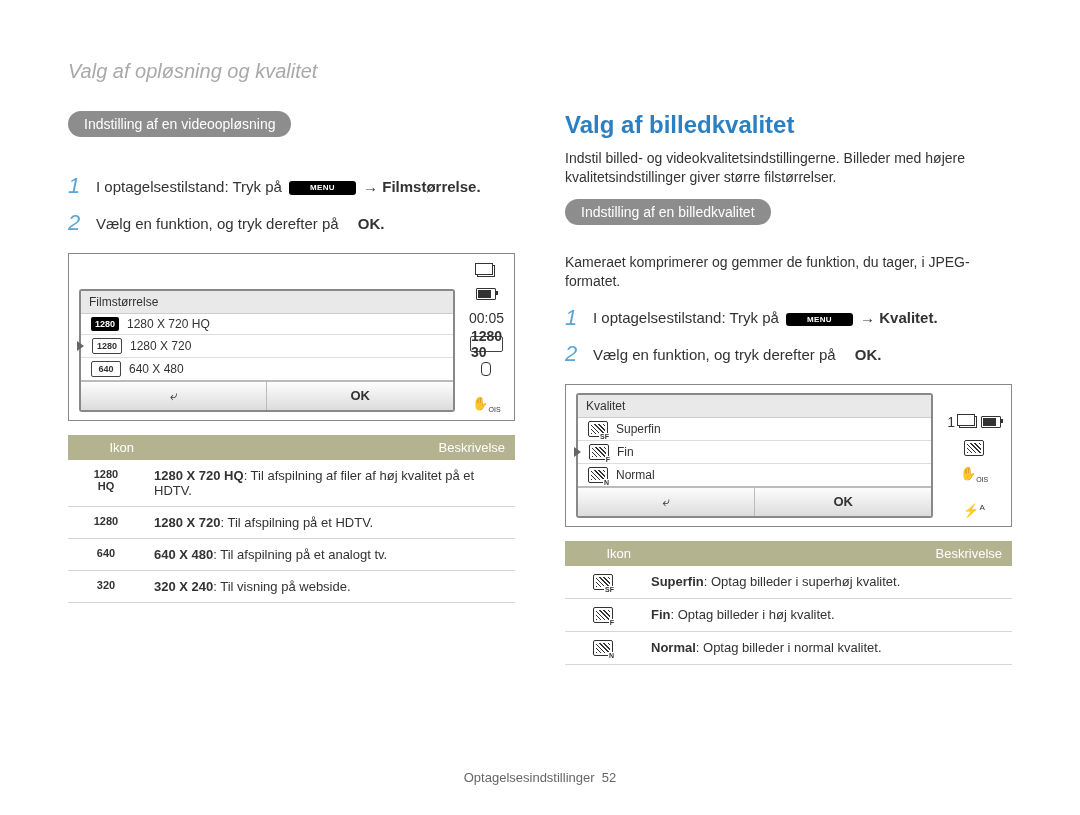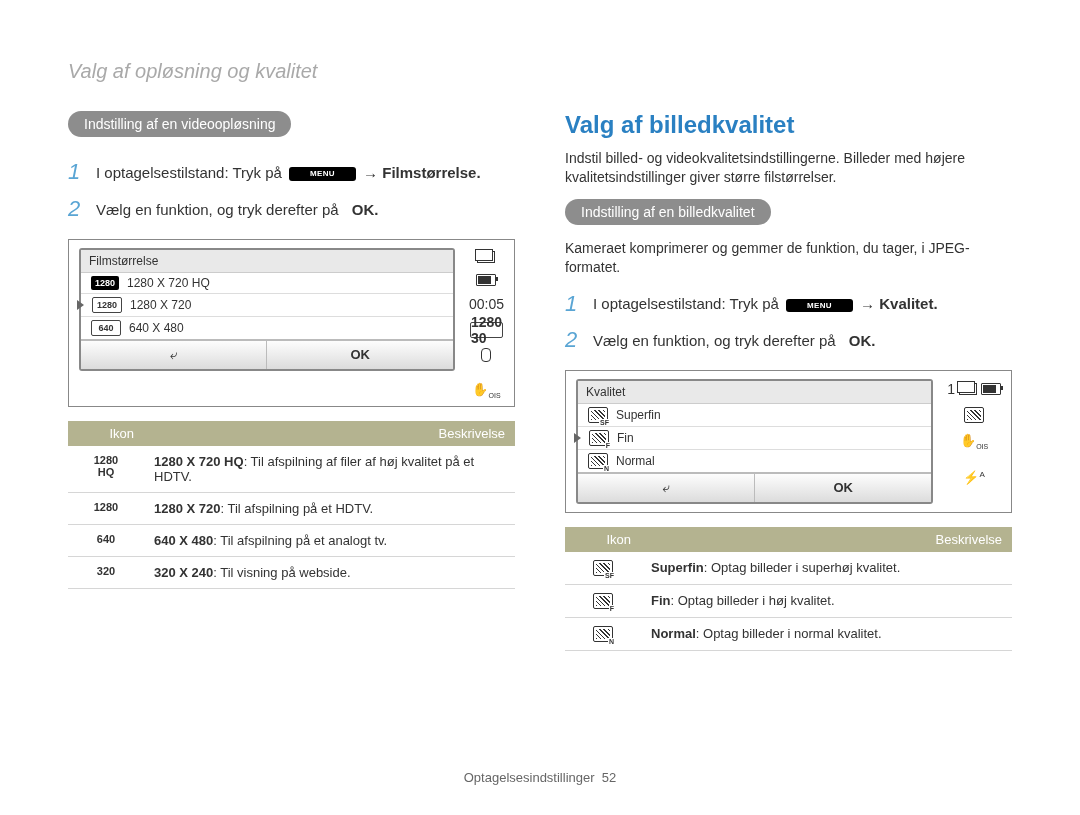--- a/index.html
+++ b/index.html
@@ -22,34 +22,34 @@
   }
   .columns{display:flex;gap:50px;}
   .col{flex:1;min-width:0;}
   .section-pill{
     display:inline-block;
     background:#8d8d8d;
     color:#fff;
     border-radius:13px;
     padding:5px 16px;
     font-size:14px;
-    margin-bottom:14px;
+    margin-bottom:28px;
   }
   .step{display:flex;gap:10px;font-size:15px;line-height:1.4;margin:6px 0;align-items:center;}
   .step-num{color:#5aa5d4;font-size:22px;font-style:italic;width:18px;}
   .step b{font-weight:700;}
   .menu-chip{
     display:inline-flex;align-items:center;justify-content:center;
     background:#000;color:#fff;border-radius:3px;font-size:8px;font-weight:700;
     padding:1px 21px;margin:0 3px;vertical-align:middle;letter-spacing:0.3px;
   }
-  .ok-mark{font-weight:700;margin-left:9px;}
+  .ok-mark{font-weight:700;margin-left:15px;}
   
   .camborder{border:1px solid #888;padding:8px 10px;margin:14px 0 14px 0;}
-  .camwrap{display:flex;gap:14px;align-items:flex-start;}
+  .camwrap{display:flex;gap:14px;align-items:flex-end;}
   .camscreen{
     flex:1;border:2px solid #888;border-radius:3px;background:#f4f4f4;
     font-size:12px;
   }
   .cam-title{padding:4px 8px;background:#e9e9e9;border-bottom:1px solid #ccc;}
   .cam-list{background:#fff;}
   .cam-row{display:flex;align-items:center;gap:8px;padding:3px 10px;border-top:1px solid #ddd;}
   .cam-row:first-child{border-top:0;}
   .ic-box{display:inline-flex;align-items:center;justify-content:center;min-width:28px;height:14px;font-size:9px;font-weight:700;}
   .ic-box.black{background:#000;color:#fff;border-radius:2px;}

